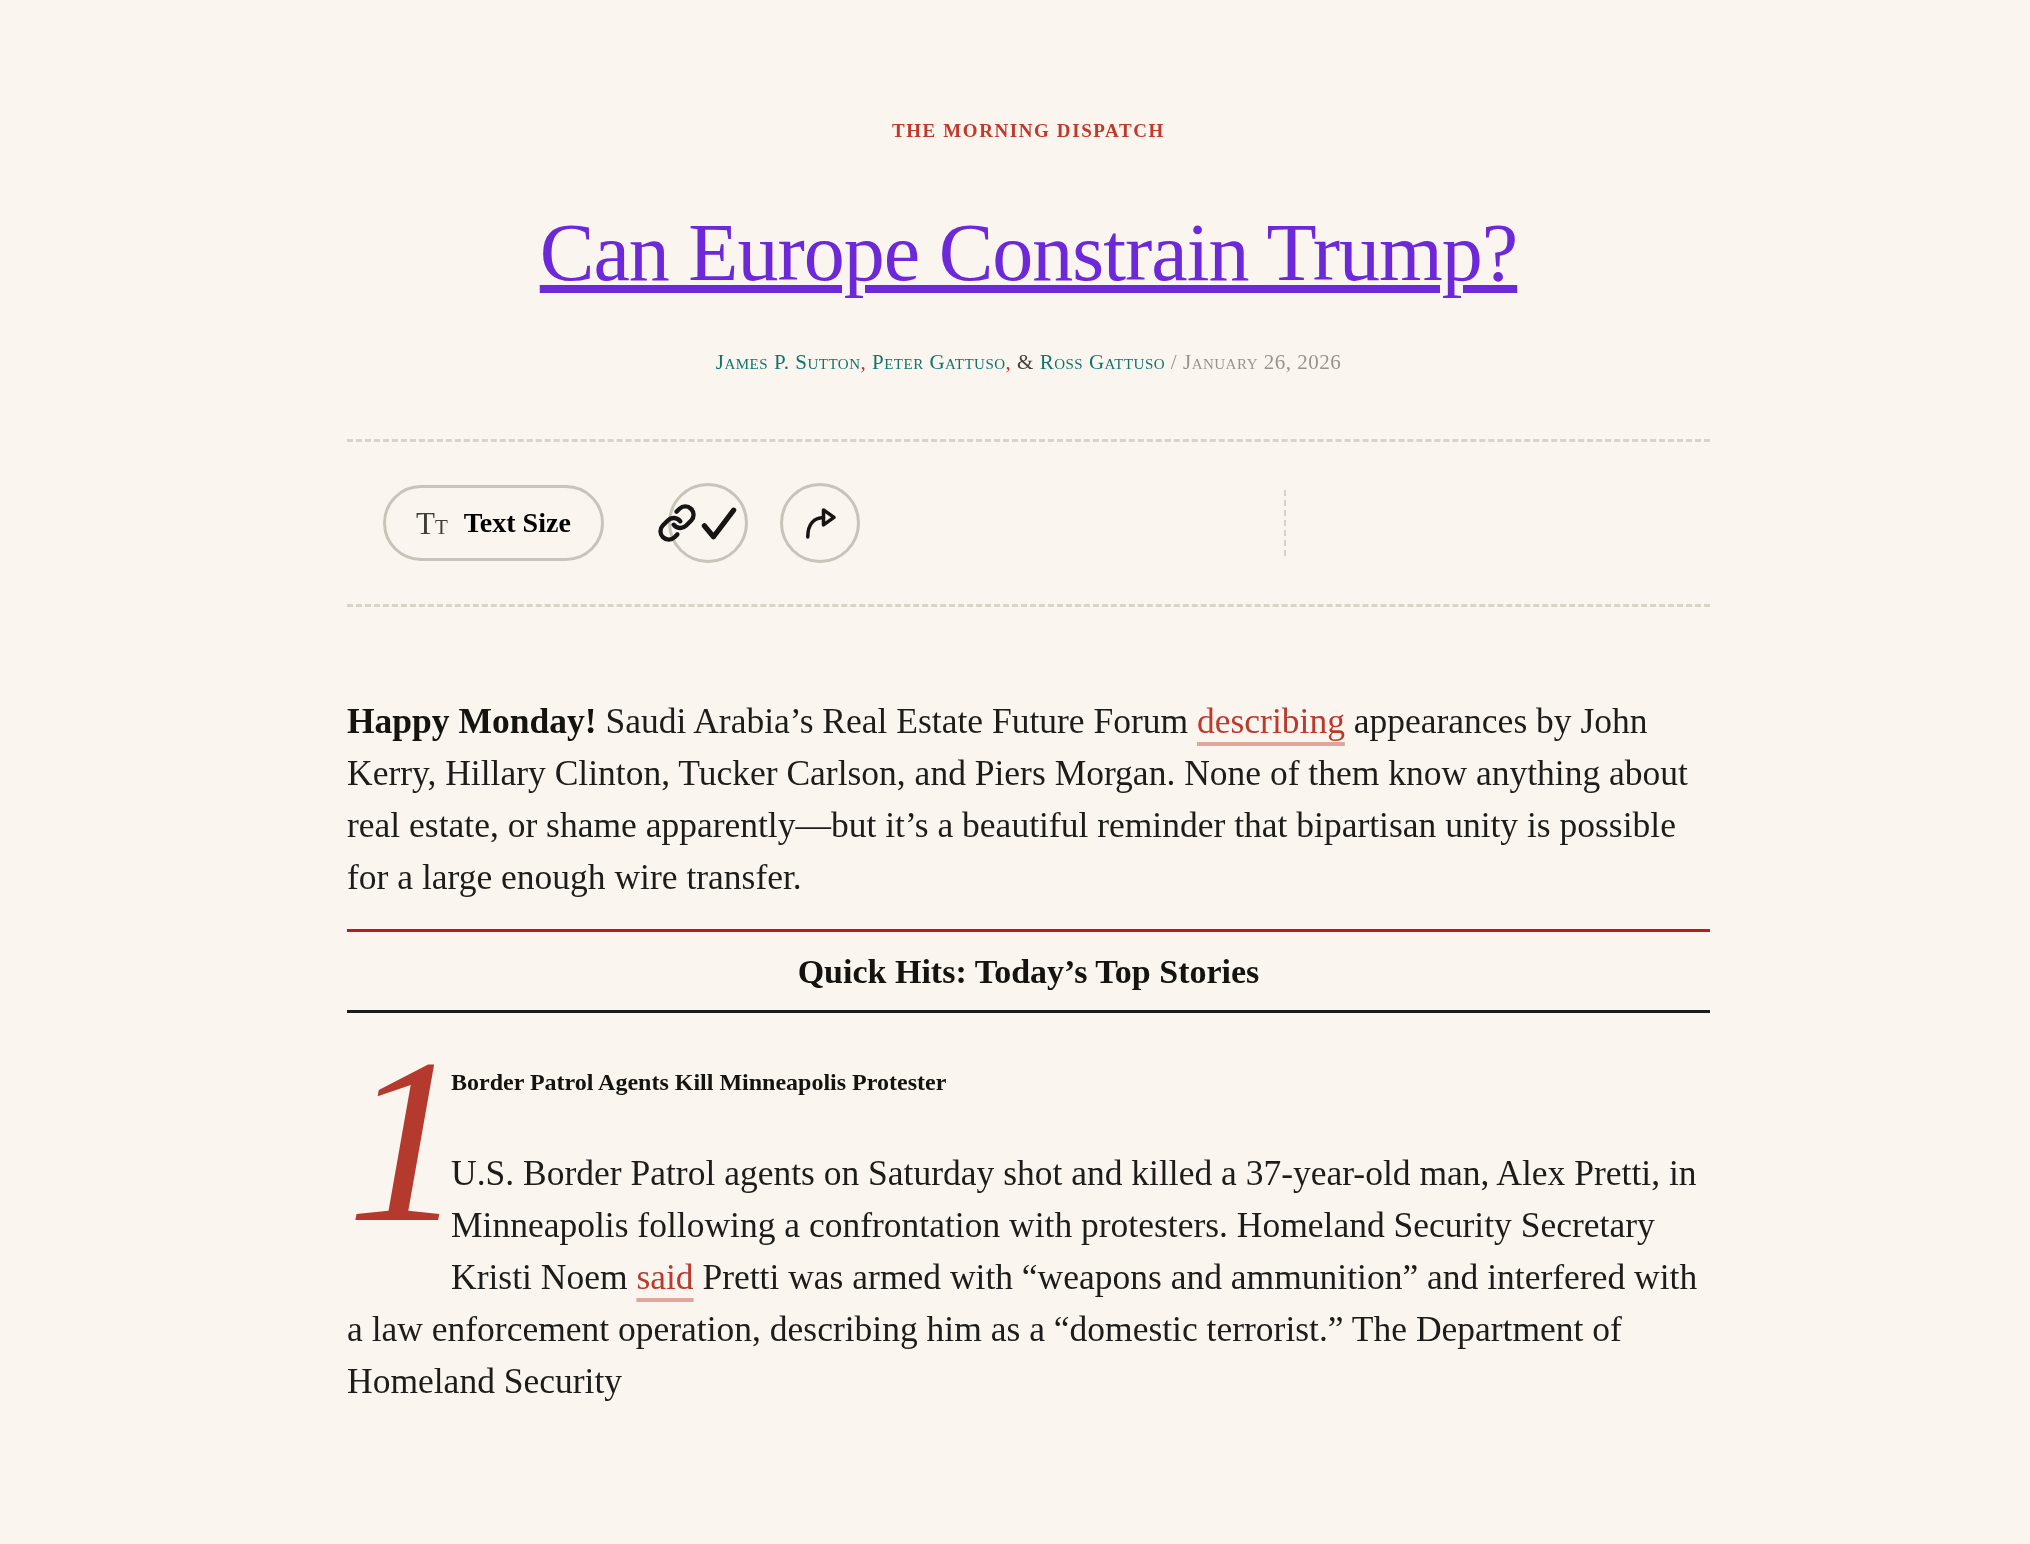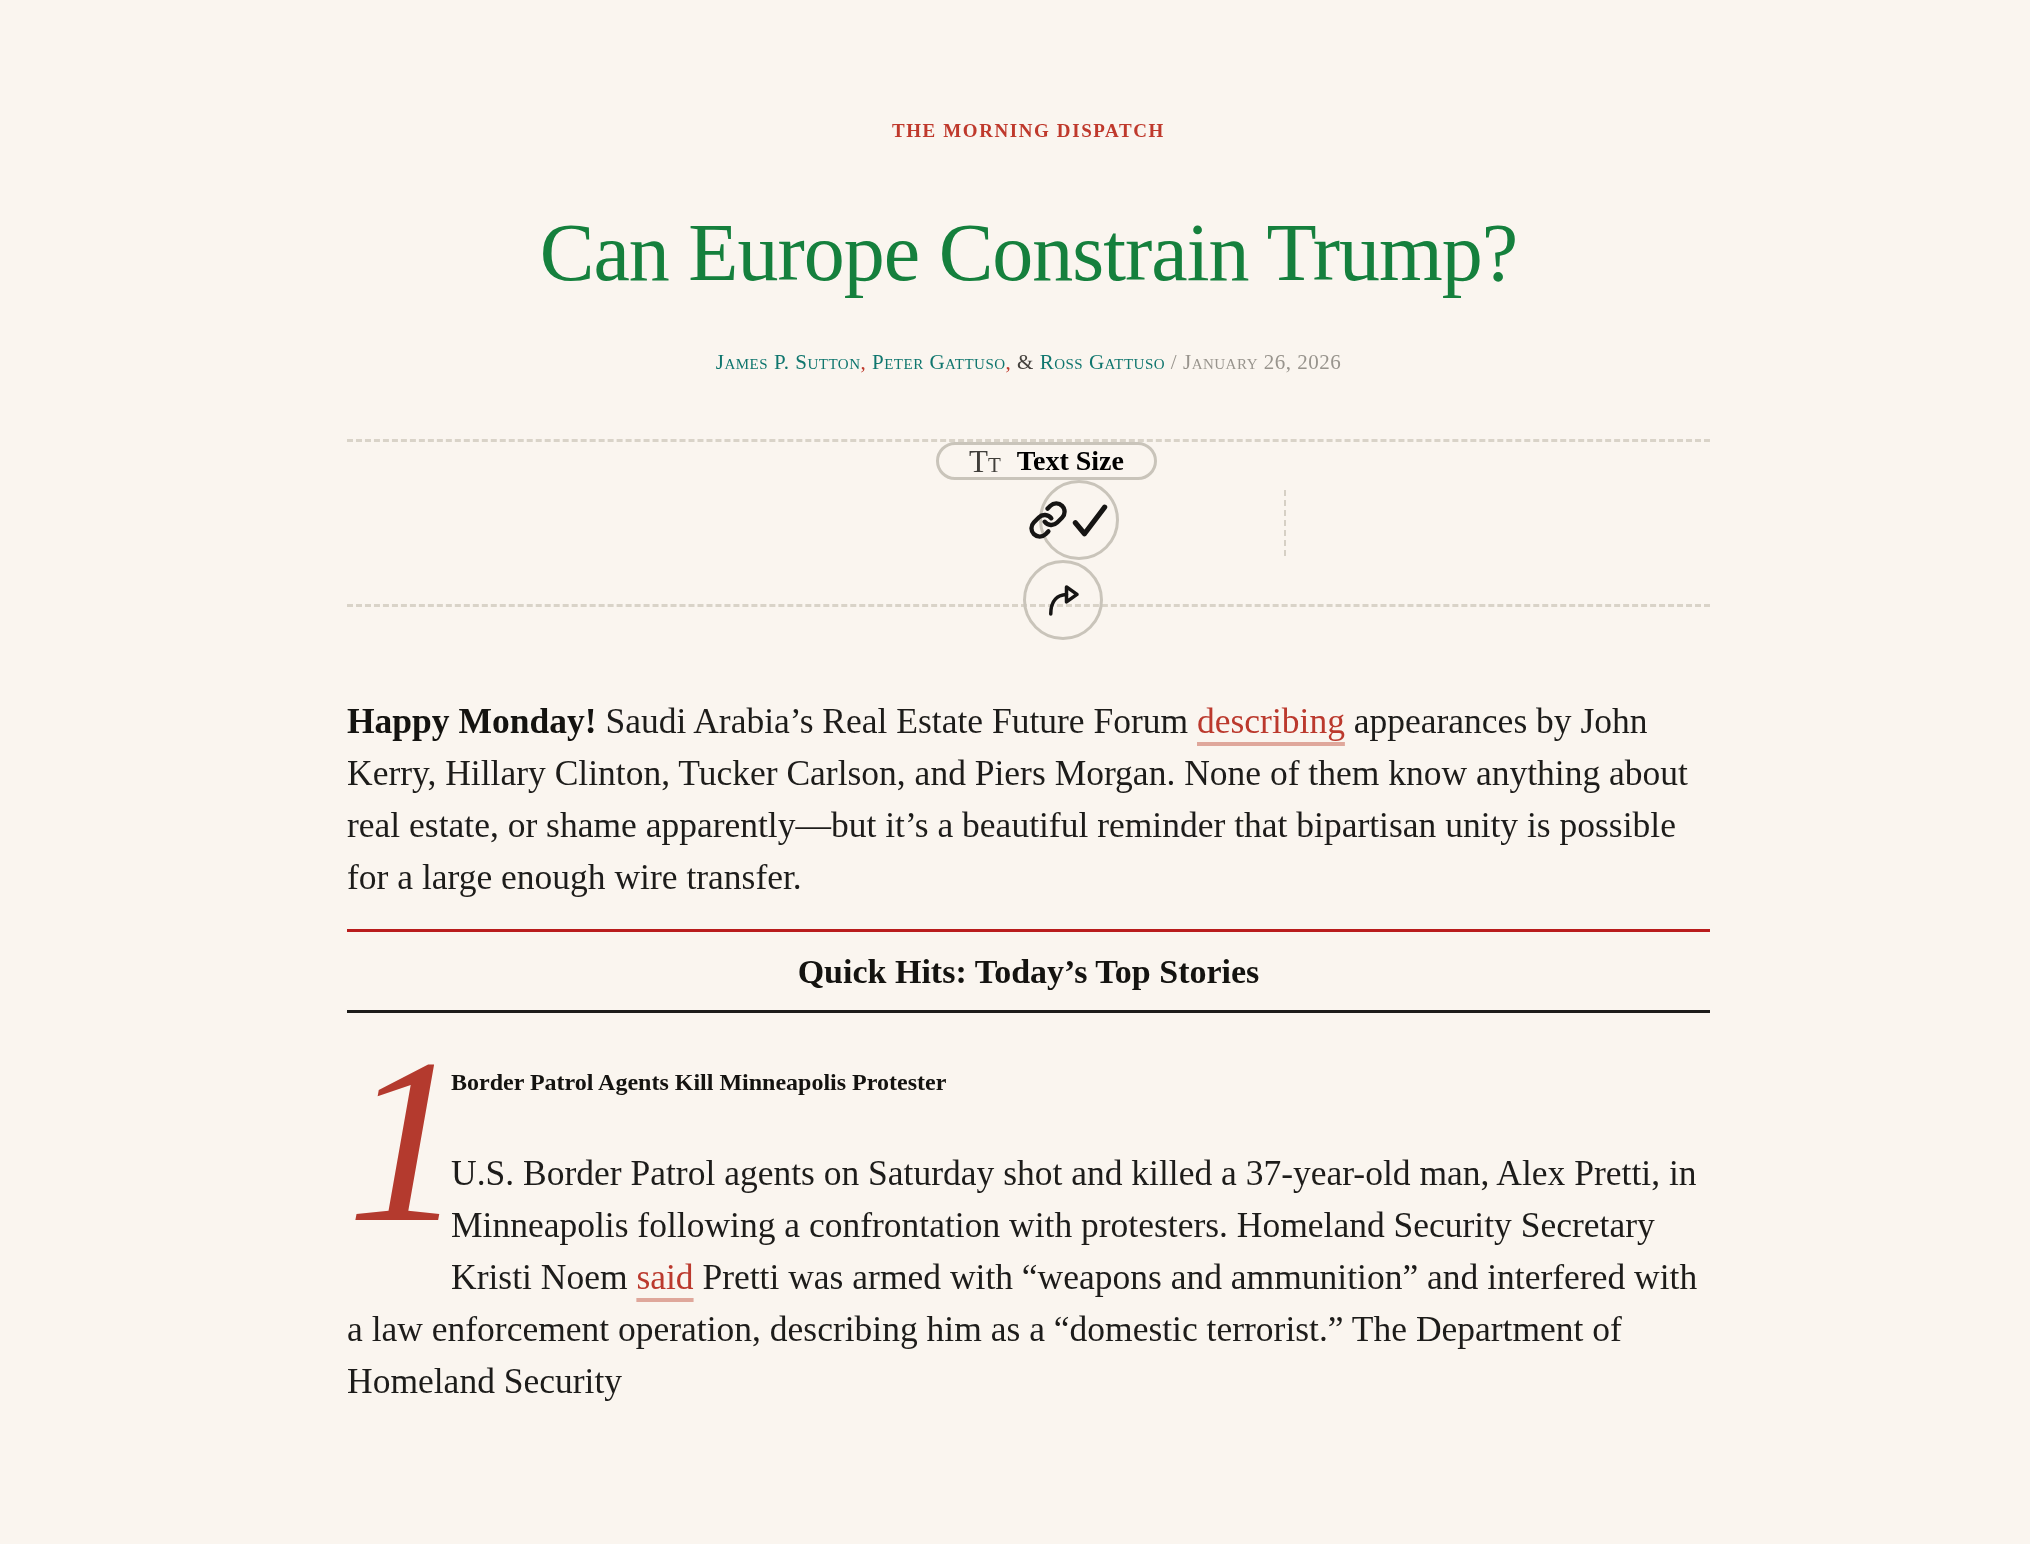--- a/index.html
+++ b/index.html
@@ -13,41 +13,41 @@
   
   .masthead { text-align: center; }
   .kicker {
     display: inline-block; margin-top: 120px;
     font-size: 19px; font-weight: 700; letter-spacing: 1.6px;
     color: #bf392c; cursor: pointer;
   }
   .title {
     margin: 64px 0 0 0;
     font-size: 82px; line-height: 1.15; font-weight: 500;
-    letter-spacing: -1px; color: #15803d;
+    letter-spacing: -1px; color: #6d28d9; text-decoration: underline;
   }
   .subtitle {
     margin: 38px auto 0 auto; max-width: 1330px;
     font-size: 32.5px; line-height: 52px; color: #23221f;
   }
   .byline {
     margin-top: 50px;
     font-size: 21px; font-variant: small-caps; letter-spacing: 0.5px;
   }
   .byline a { color: #0f766e; text-decoration: none; cursor: pointer; }
   .byline .by-sep { color: #bf392c; }
   .byline .amp { color: #45423e; }
   .byline .slash, .byline .date { color: #98948d; }
 
   
   .divider { border: 0; border-top: 3px dashed #d9d3c8; margin: 0; }
   .divider.top { margin-top: 64px; }
 
   
-  .toolbar { position: relative; height: 162px; display: flex; align-items: center; padding-left: 36px; box-sizing: border-box; flex-direction: column; }
+  .toolbar { position: relative; height: 162px; display: flex; align-items: center; padding-left: 36px; box-sizing: border-box; }
   .pill {
     height: 76px; padding: 0 30px; box-sizing: border-box;
     display: flex; align-items: center; gap: 16px;
     background: transparent; border: 3px solid #c9c4ba; border-radius: 44px;
     font-family: "Liberation Serif", serif; cursor: pointer;
   }
   .tt { color: #403e3a; line-height: 1; white-space: nowrap; }
   .tt .t1 { font-size: 31px; }
   .tt .t2 { font-size: 21px; }
   .pill-label { font-size: 28px; font-weight: 700; color: #000000; }

